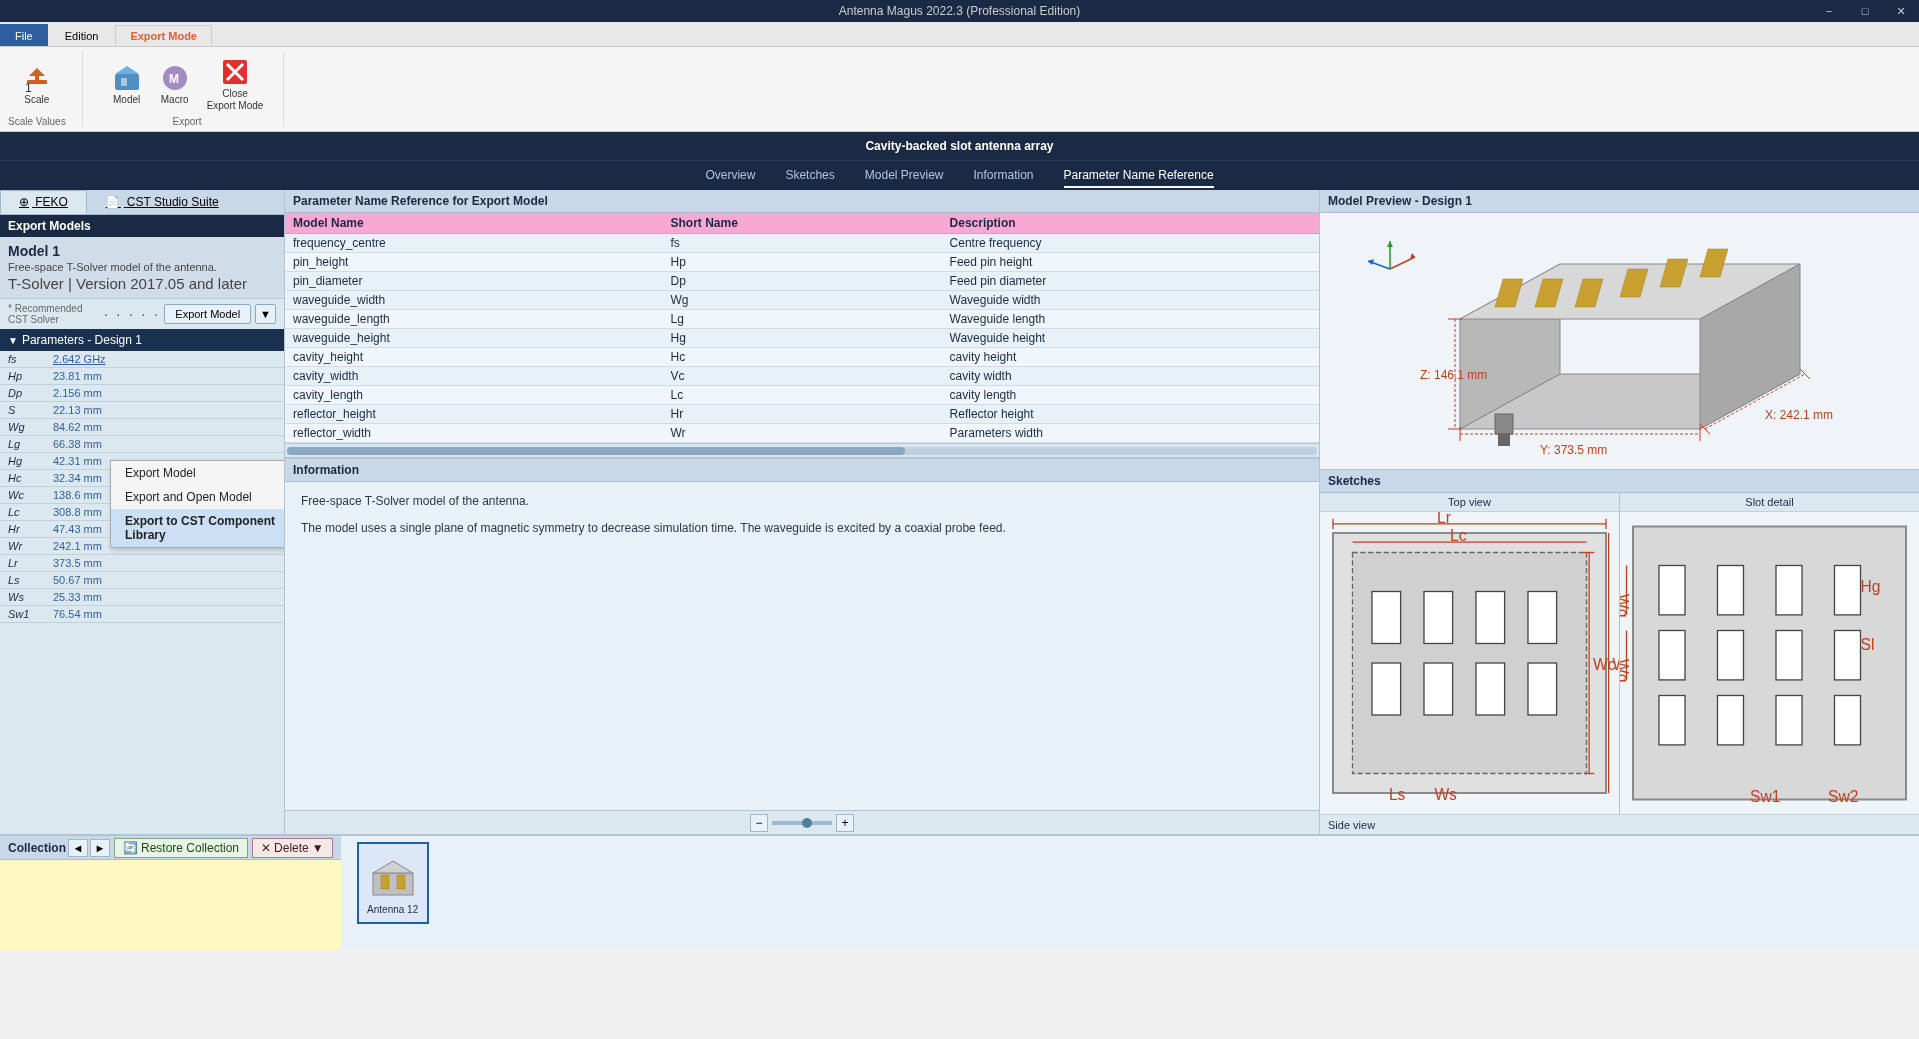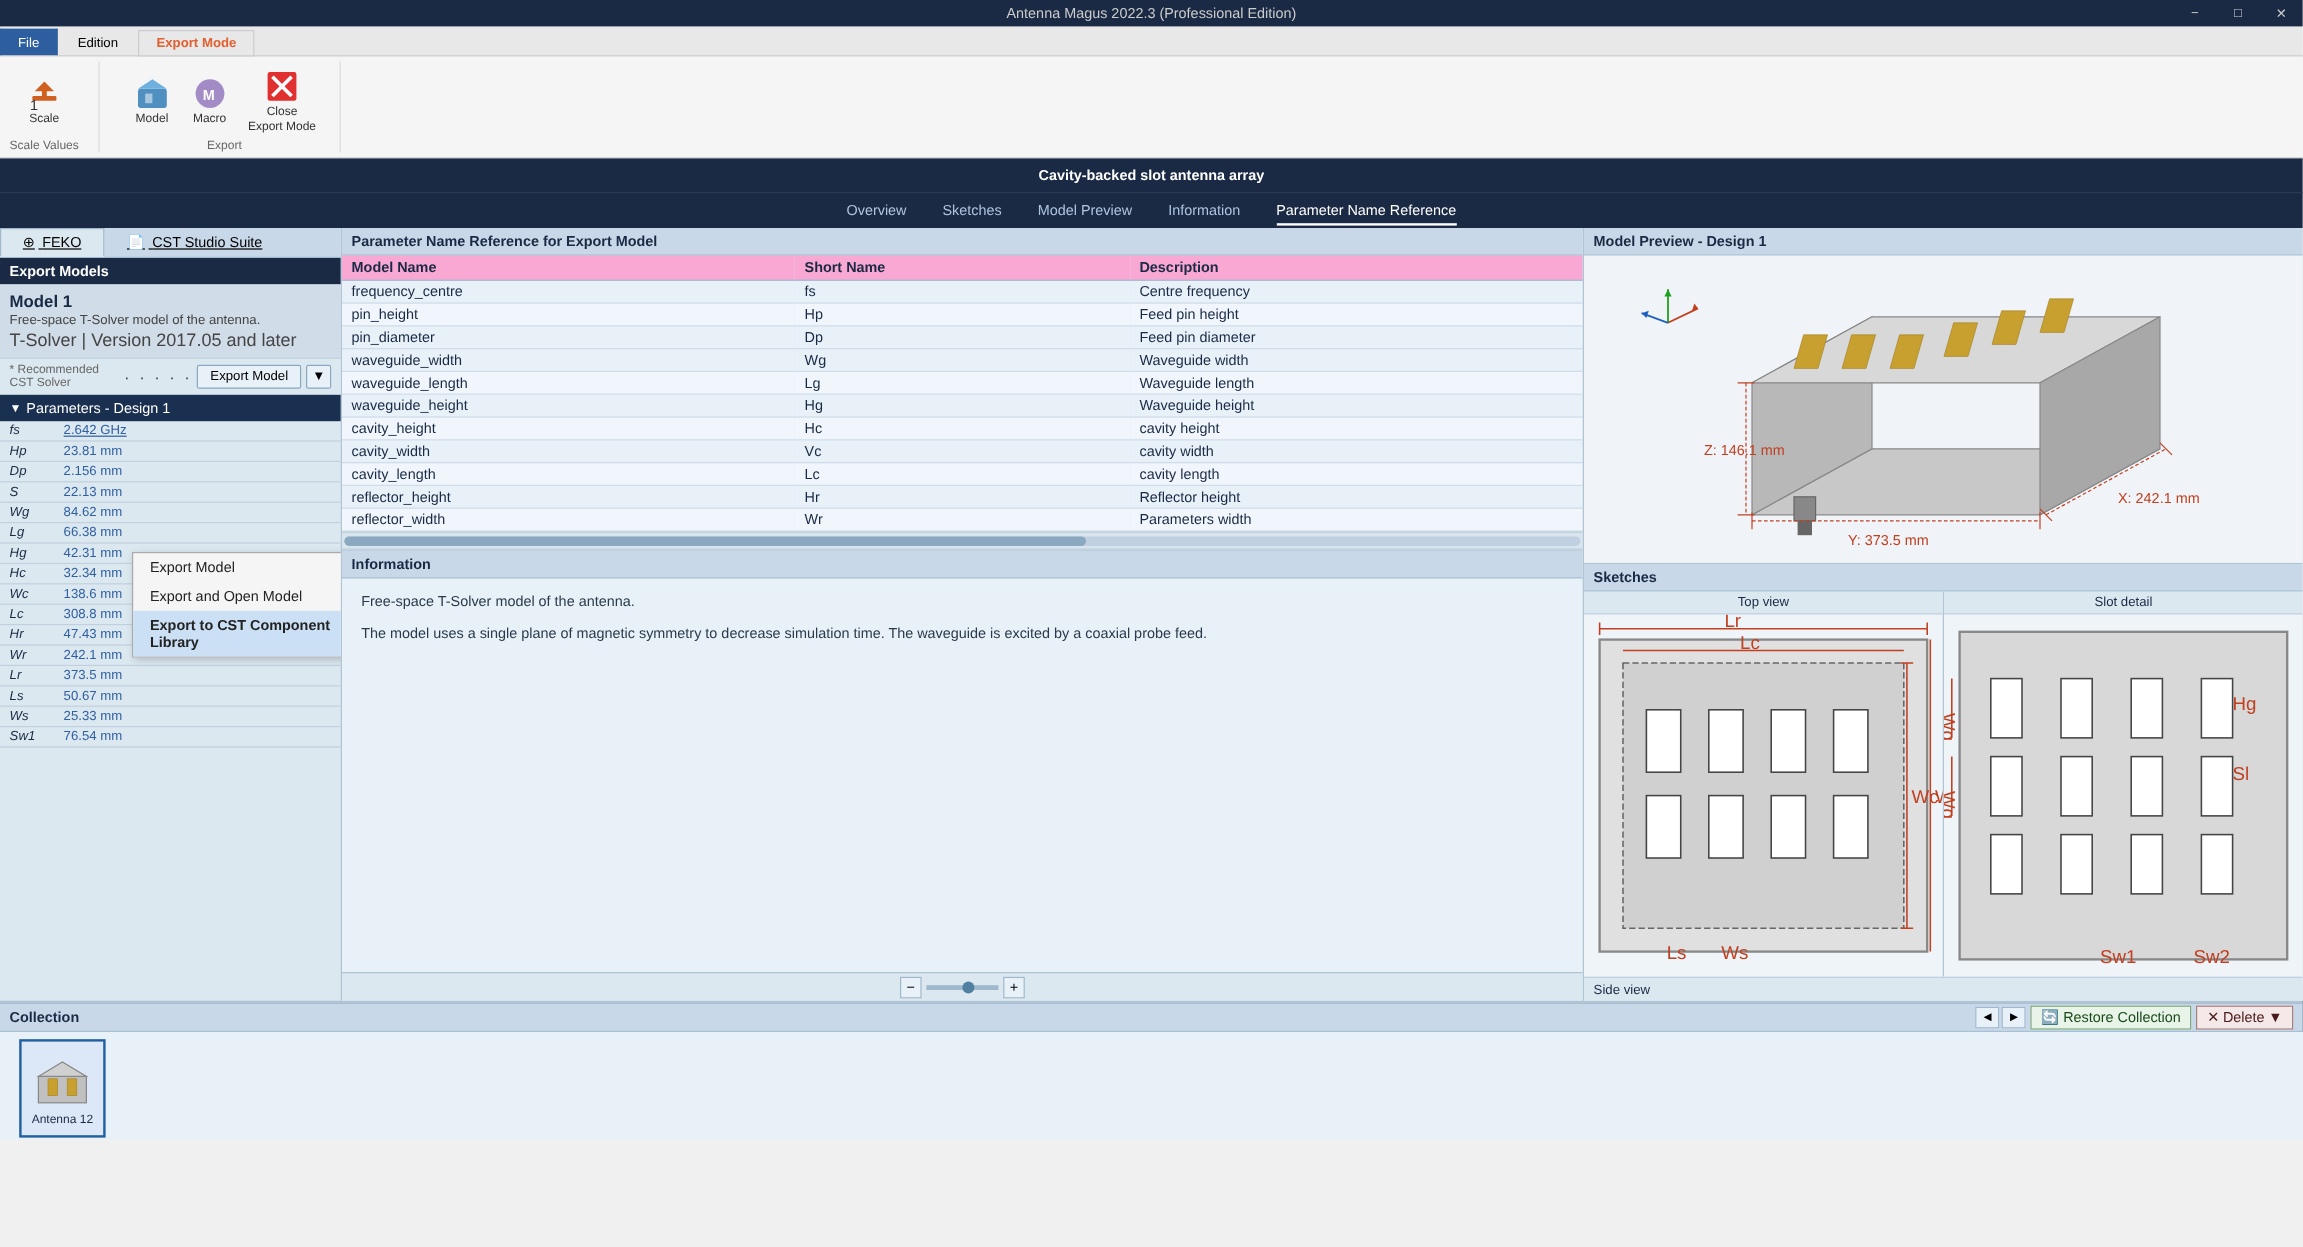--- a/index.html
+++ b/index.html
@@ -517,24 +517,24 @@
     }
     .sketch-pane-content {
       flex: 1;
       position: relative;
       overflow: hidden;
     }
 
     
     #collection-bar {
       height: 115px;
-      background: #0c4a6e;
+      background: #fef9c3;
       border-top: 2px solid #b0c4d4;
       display: flex;
-      flex-direction: column;
+      flex-direction: row;
     }
     #collection-header {
       height: 24px;
       background: #c8d8e8;
       display: flex;
       align-items: center;
       padding: 0 8px;
       border-bottom: 1px solid #a8c0d4;
     }
     #collection-title {

